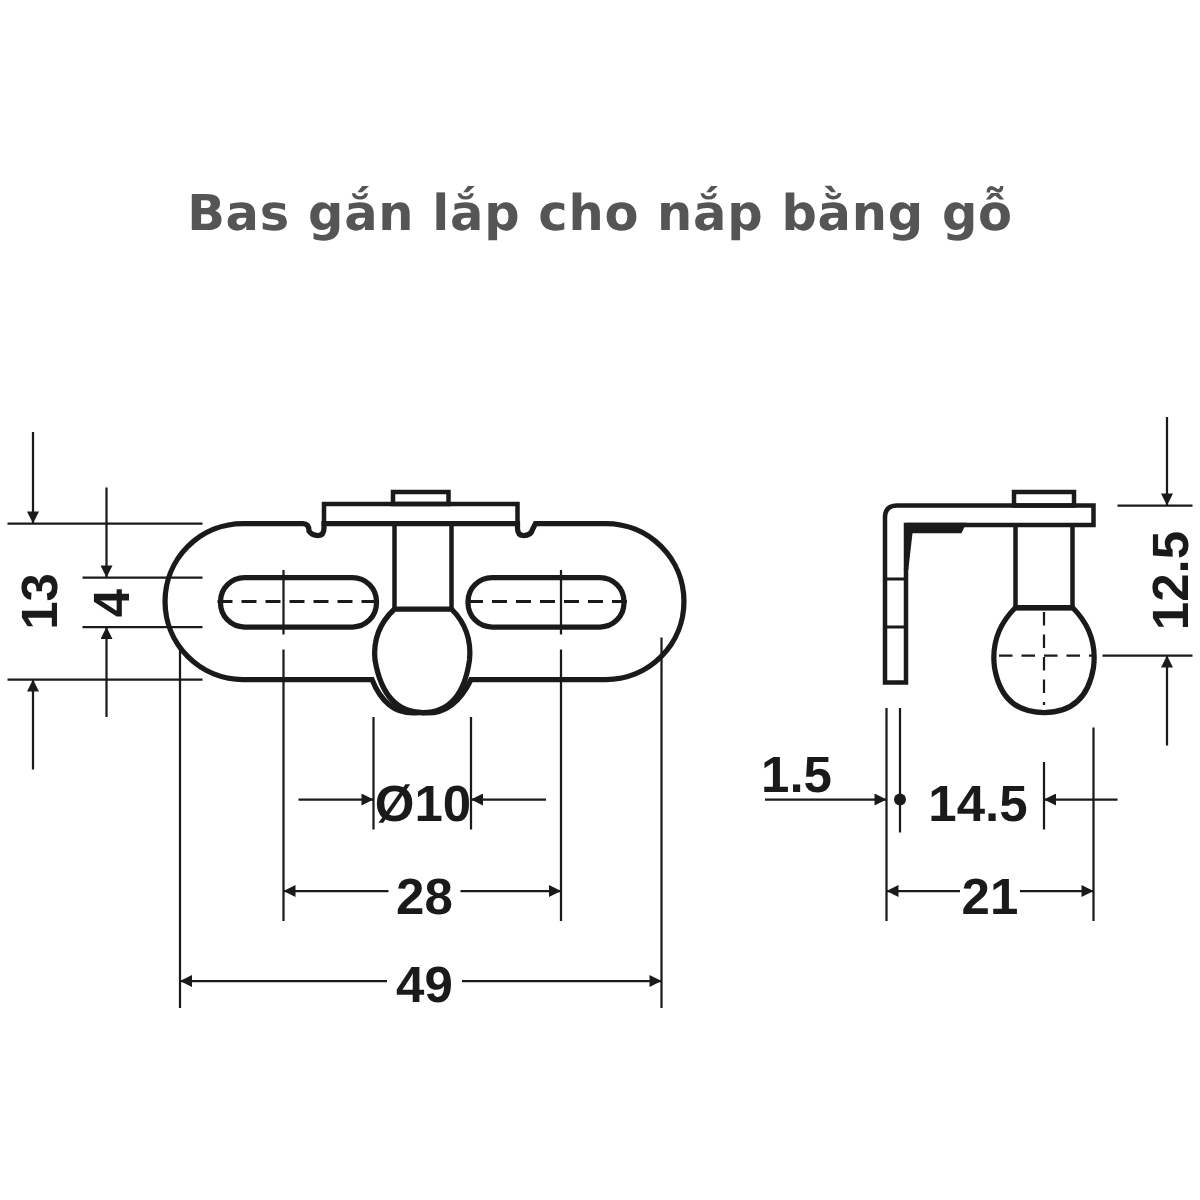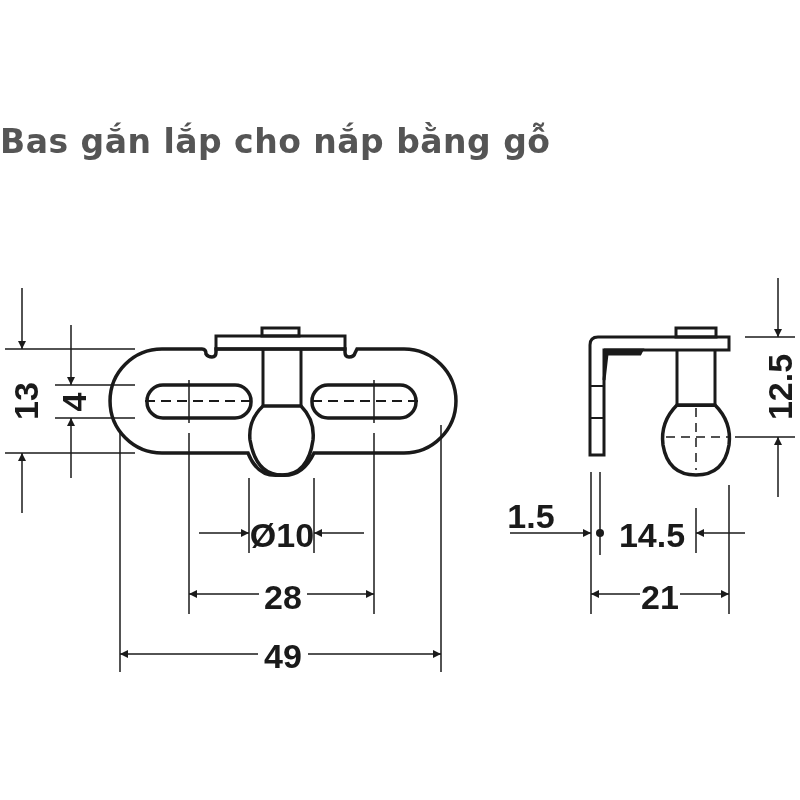--- a/index.html
+++ b/index.html
@@ -1,18 +1,18 @@
 <!DOCTYPE html>
 <html><head>
   <meta charset="utf-8">
   <style>
     html, body { margin: 0; padding: 0; background: #ffffff; }
     body { width: 800px; height: 800px; position: relative; overflow: hidden; }
     .title {
-      position: absolute; left: 0; top: 122px; width: 800px; text-align: left;
+      position: absolute; left: 0; top: 122px; width: 800px; text-align: center;
       font-family: "DejaVu Sans", sans-serif; font-weight: bold; font-size: 33px;
       color: #555555; letter-spacing: 0.5px;
     }
     svg.drawing { position: absolute; left: 0; top: 0; }
     .dim { font-family: "Liberation Sans", sans-serif; font-weight: bold; font-size: 34px; fill: #1a1a1a; }
   </style>
 </head>
 <body>
 
 <div class="title">Bas gắn lắp cho nắp bằng gỗ</div>

